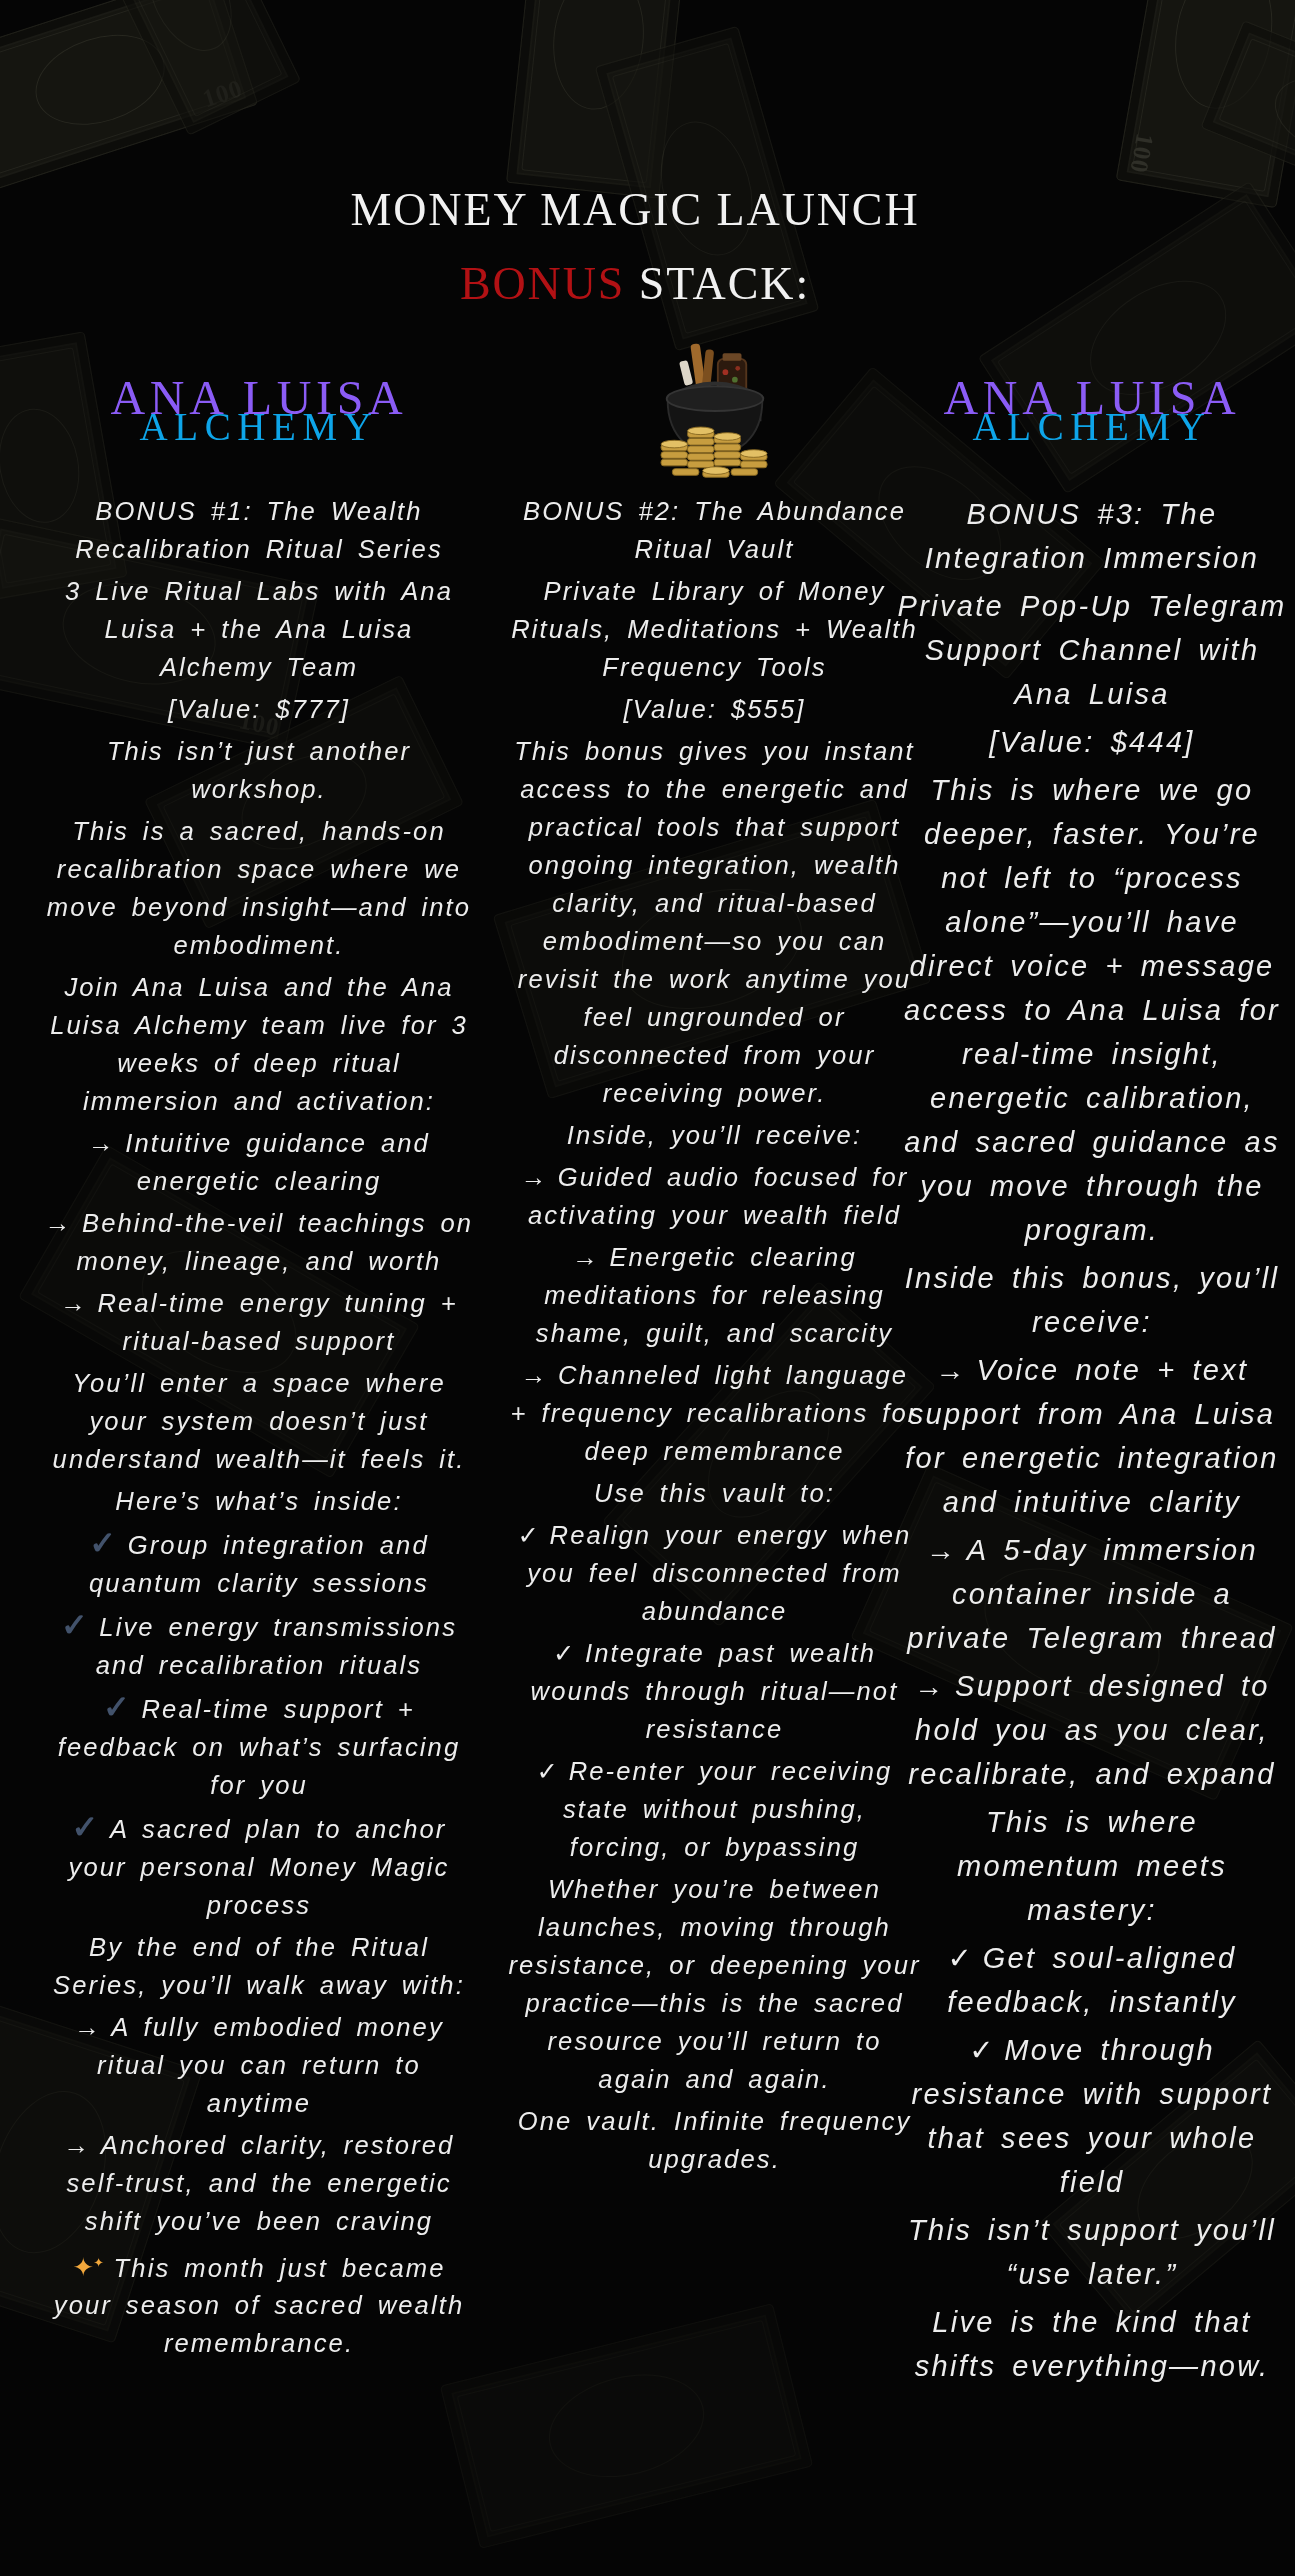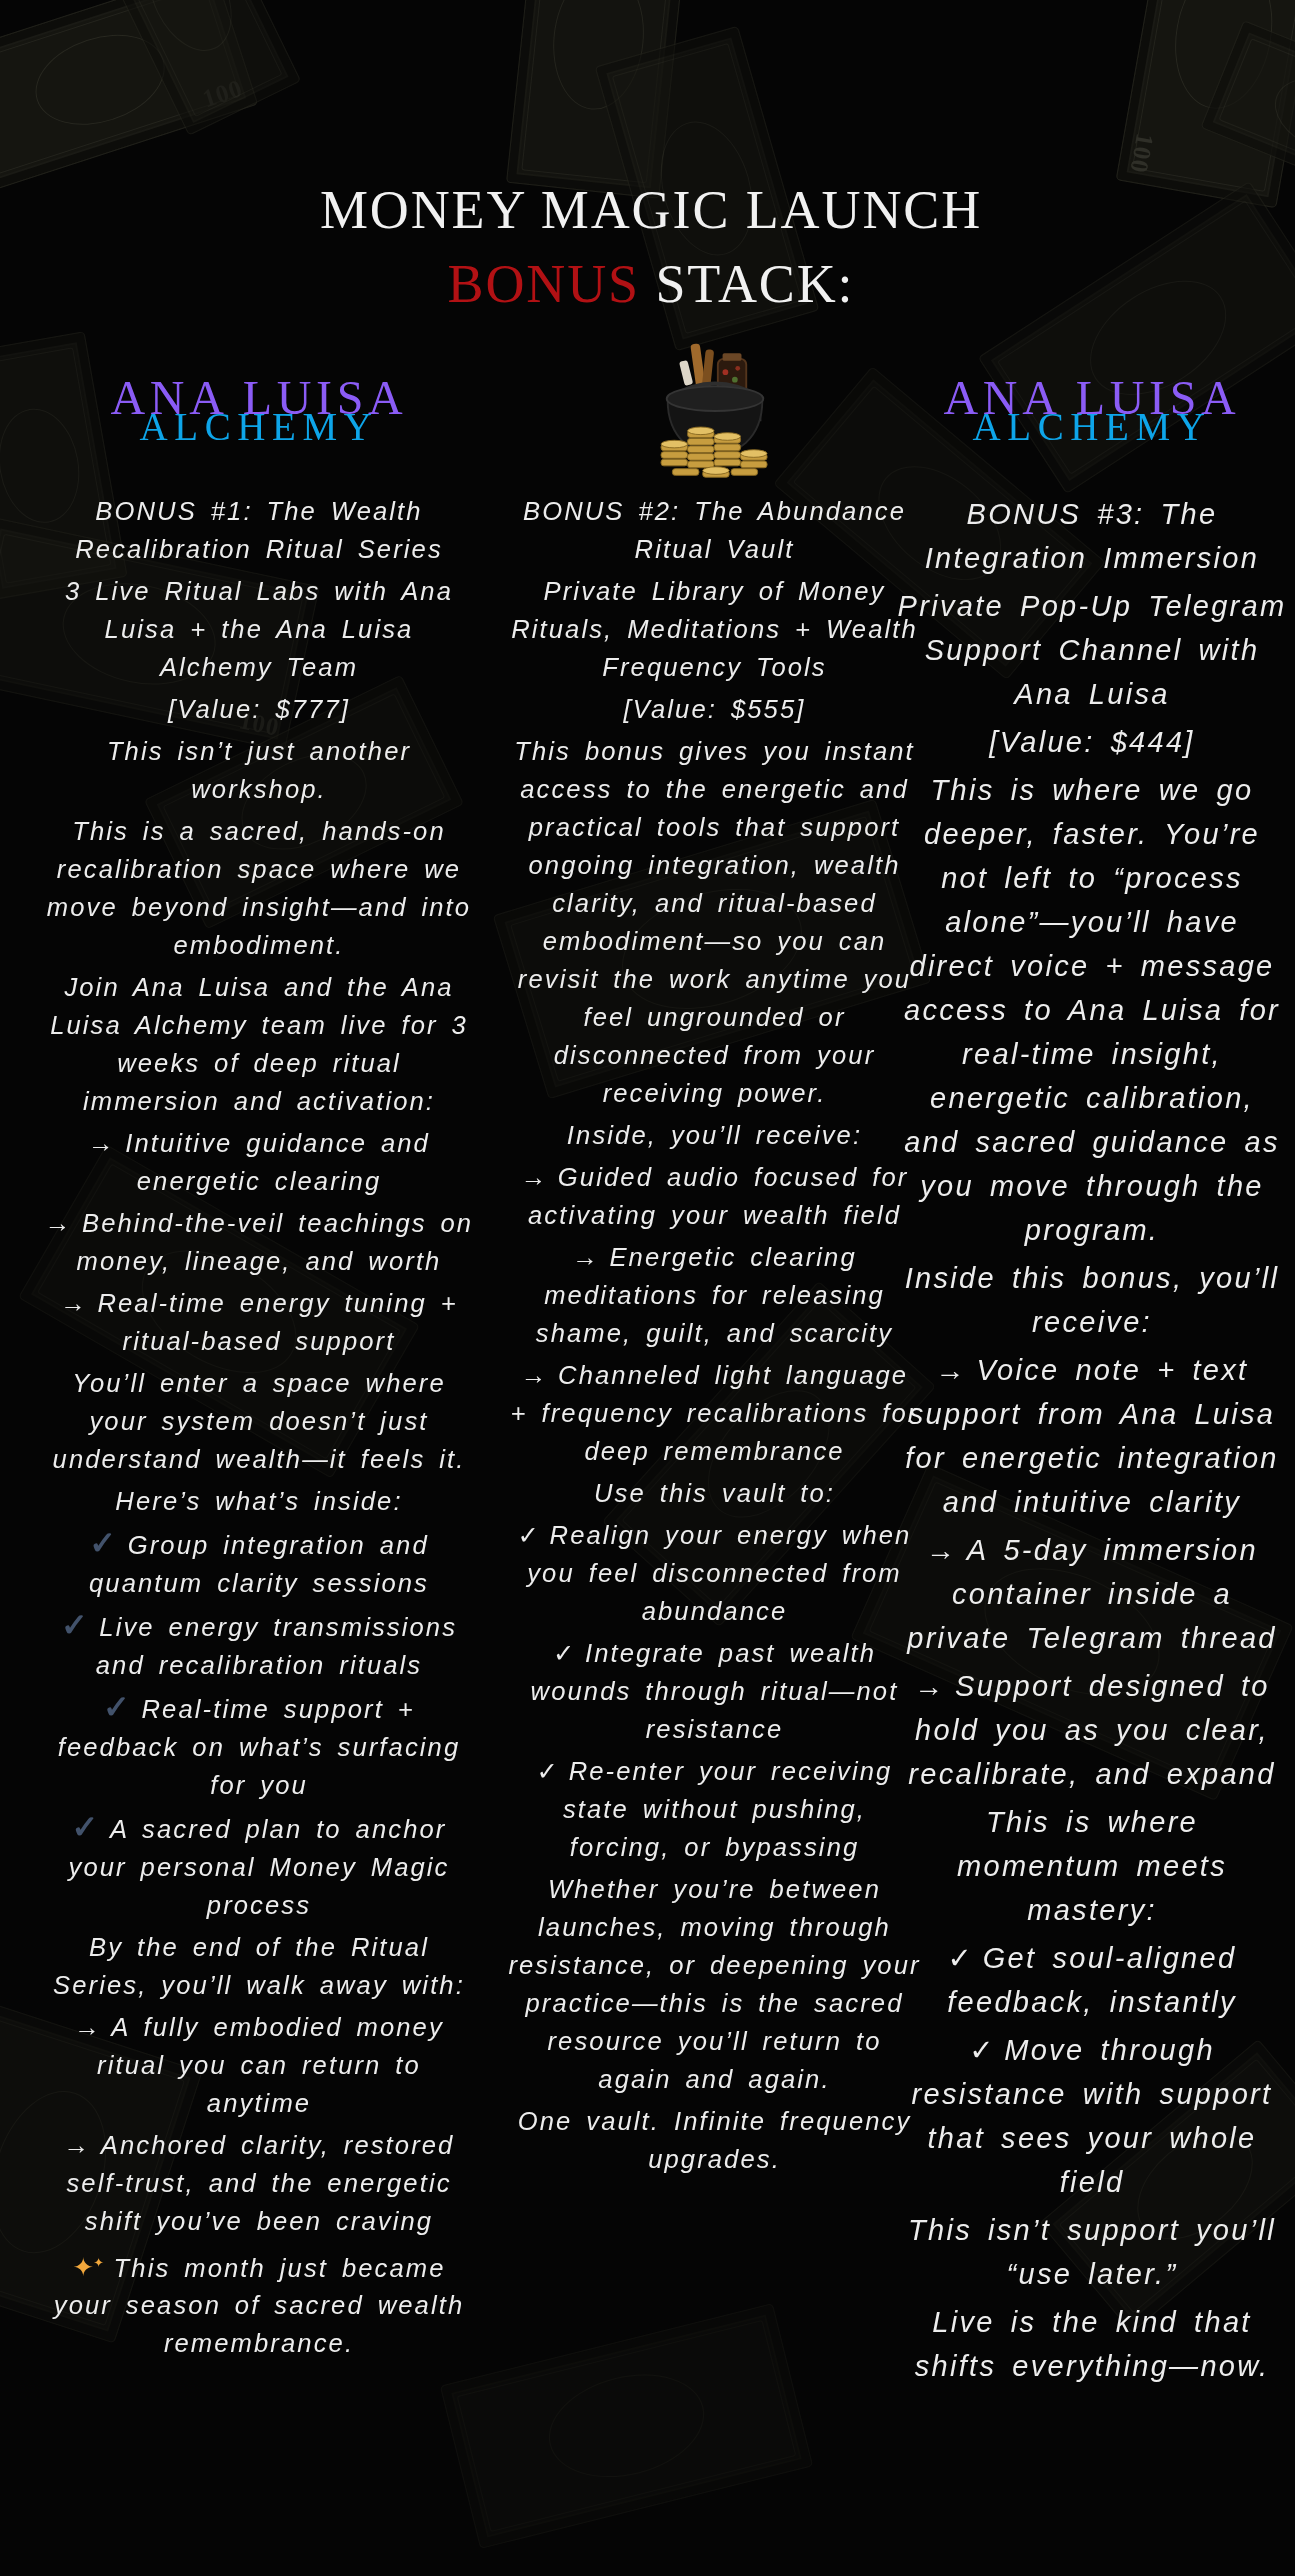--- a/index.html
+++ b/index.html
@@ -8,22 +8,22 @@
   
   .bill{position:absolute;background:#161611;border:1.9px solid #23231c;border-radius:4.7px;z-index:0;
         box-shadow:inset 0 0 0 8.5px #0e0e0b, inset 0 0 0 10.4px #1c1c16;}
   .bill::before{content:"";position:absolute;inset:13.3px;border:0.9px solid #26261f;border-radius:2.8px;}
   .bill::after{content:"";position:absolute;left:50%;top:50%;width:46%;height:58%;
         transform:translate(-50%,-50%);border:0.9px solid #2a2a22;border-radius:50%;}
   .bill-num{position:absolute;right:9.5px;bottom:5.7px;font-size:25px;color:#32322a;font-weight:bold;
         font-family:"Liberation Serif",serif;letter-spacing:0.9px;}
   
   .title{position:absolute;top:173px;left:0;width:1270px;text-align:center;z-index:2;
-         font-family:"Liberation Serif",serif;color:#f1f1f1;font-size:54px;line-height:74px;
-         letter-spacing:1.9px;font-weight:400;padding-left:16px;}
+         font-family:"Liberation Serif",serif;color:#f1f1f1;font-size:46px;line-height:74px;
+         letter-spacing:1.9px;font-weight:400;}
   .title .red{color:#b21114;font-family:Liberation Serif, serif;}
   
   .col{position:absolute;top:334px;z-index:2;text-align:center;color:#ededed;font-style:italic;}
   #col1{left:40px;width:438px;}
   #col2{left:502px;width:425px;}
   #col3{left:893px;width:398px;}
   .header{height:152px;display:flex;flex-direction:column;justify-content:center;align-items:center;
           font-style:normal;margin-bottom:5.7px;}
   .logo-l1{font-family:"Liberation Serif",serif;font-size:48px;letter-spacing:4.7px;color:#8b5cf6;line-height:1;}
   .logo-l2{font-family:"Liberation Serif",serif;font-size:39px;letter-spacing:6.6px;color:#0ea5e9;

